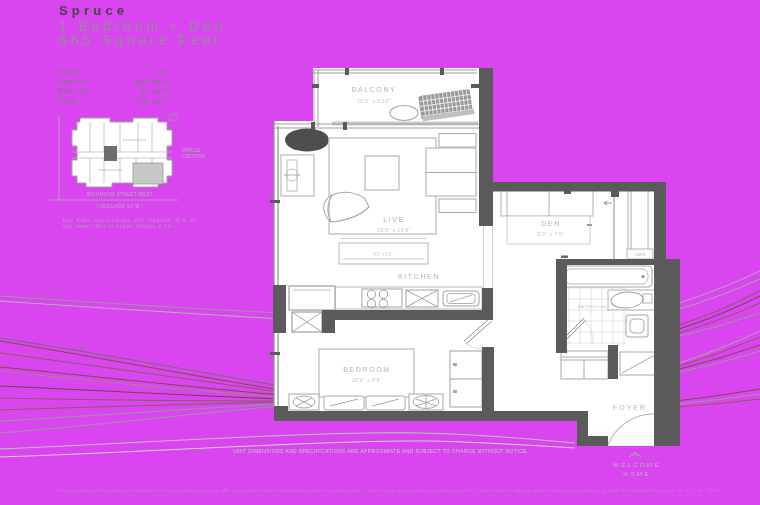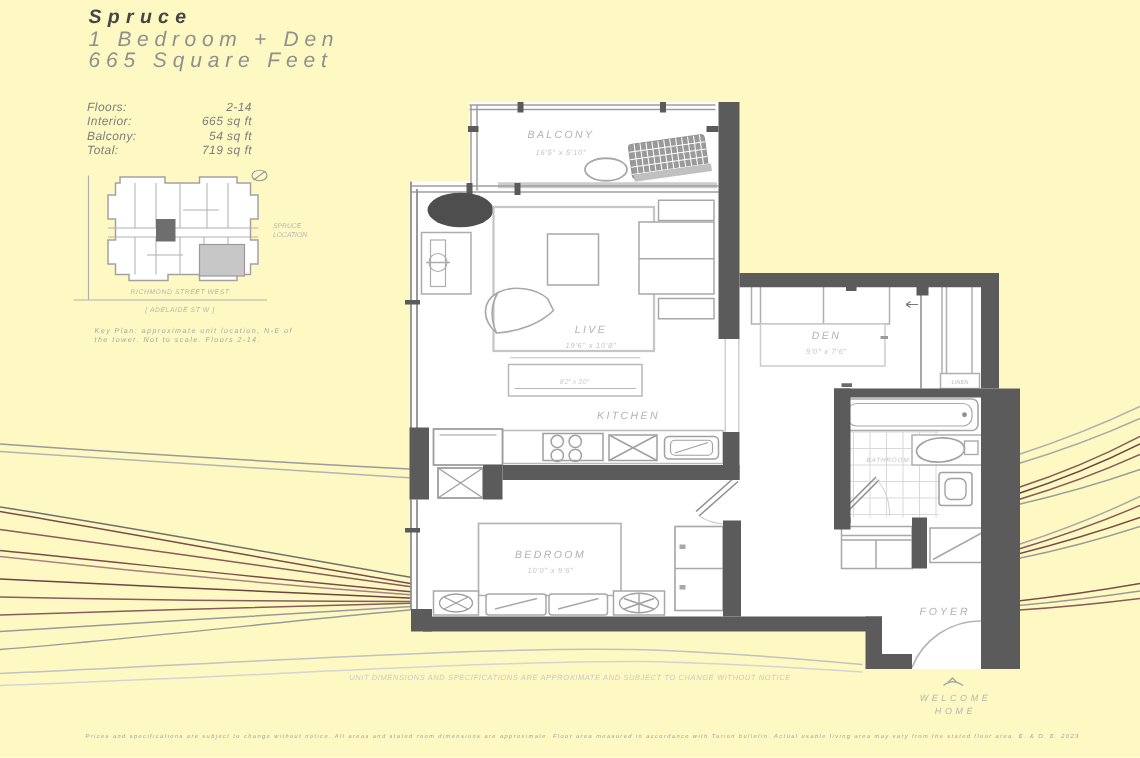--- a/index.html
+++ b/index.html
@@ -1,17 +1,17 @@
 <!DOCTYPE html>
 <html><head>
 <meta charset="utf-8">
 <style>
   html,body{margin:0;padding:0;background:#ffffff;}
-  #page{width:760px;height:505px;position:relative;overflow:hidden;background:#fef9c3;
-        font-family:"Liberation Sans", sans-serif;font-style:italic;}
+  #page{width:760px;height:505px;position:relative;overflow:hidden;background:#d946ef;
+        font-family:"Liberation Sans", sans-serif;}
   svg{position:absolute;left:0;top:0;}
   text{font-family:"Liberation Sans", sans-serif;}
 </style>
 </head>
 <body>
 <div id="page">
 <svg width="760" height="505" viewBox="0 0 760 505">
 
 <g fill="none" stroke-width="1">
   <path d="M0,296 C100,303 200,309 280,313" stroke="#9a9a9a"></path>

